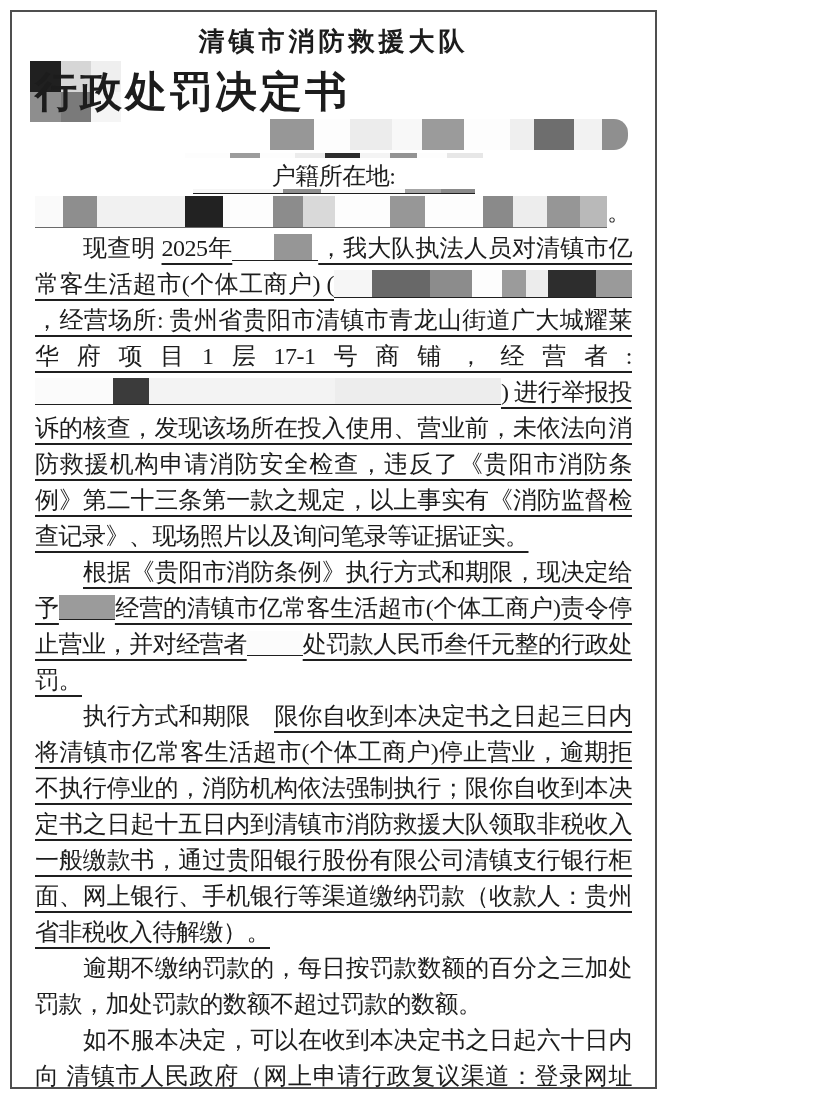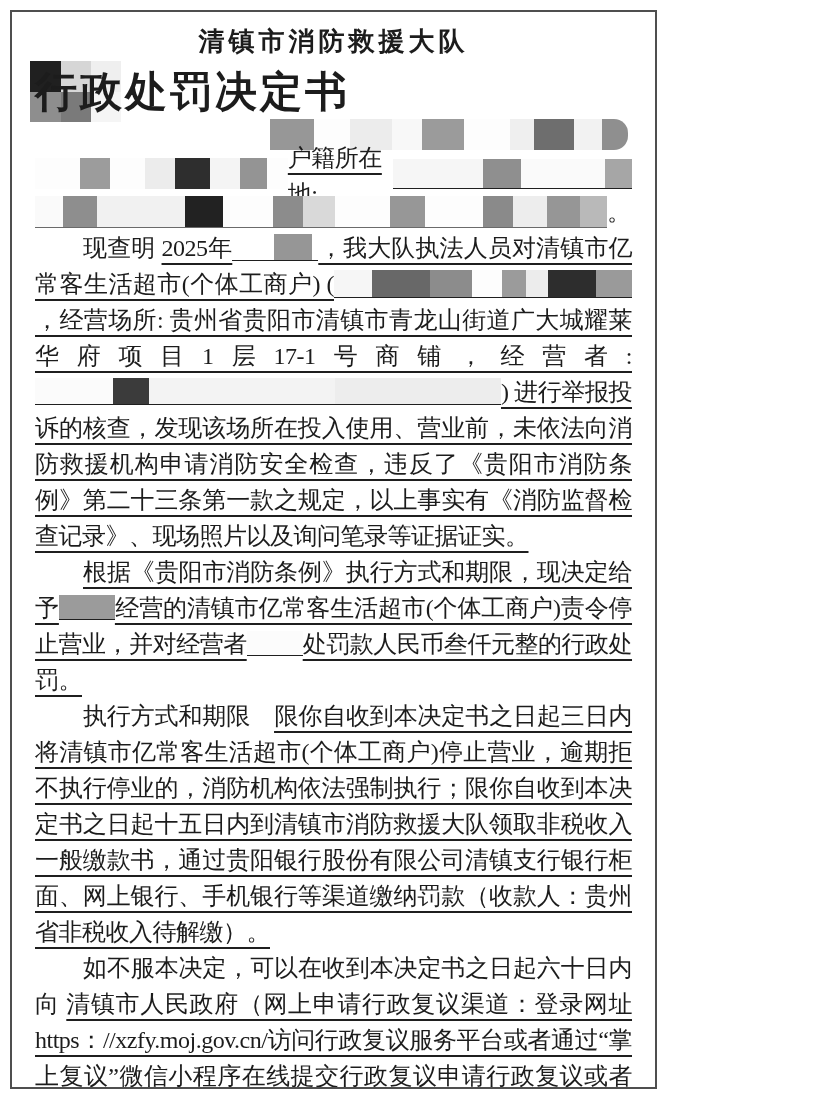--- a/index.html
+++ b/index.html
@@ -46,21 +46,21 @@
   .cline { font-size:24px; line-height:36px; letter-spacing:-0.5px; }
   .u {
     text-decoration:underline; text-decoration-thickness:1.5px;
     text-underline-offset:7px; text-decoration-color:#1f1f1f;
   }
   .rd { display:inline-block; vertical-align:middle; margin-top:-5px;
         border-bottom:1.5px solid #1f1f1f; }
   .rd-long { width:640px; height:24px;
     background:linear-gradient(90deg,#9e9e9e 0 38px,#4f4f4f 38px 74px,#c3c3c3 74px 420px,
       #b7b7b7 420px 470px,#c6c6c6 470px 640px); }
-  .hukou-line { display:flex; align-items:center; justify-content:center; height:36px; }
+  .hukou-line { display:flex; align-items:center; justify-content:center; height:36px;flex-direction:column; }
   .rd-hk-l { width:298px; height:31px; border-bottom:none;
     background:linear-gradient(90deg,#fdfdfd 0 45px,#9c9c9c 45px 75px,#fdfdfd 75px 110px,
       #ececec 110px 140px,#2e2e2e 140px 175px,#f4f4f4 175px 205px,#949494 205px 232px,
       #fdfdfd 232px 262px,#e7e7e7 262px 298px); }
   .rd-hk-r { width:282px; height:29px;
     background:linear-gradient(90deg,#f6f6f6 0 90px,#8f8f8f 90px 128px,#fafafa 128px 212px,
       #a6a6a6 212px 248px,#8a8a8a 248px 282px); }
   .rd-last { width:572px; height:31px; border-bottom:1px solid #6a6a6a;
     background:linear-gradient(90deg,#fafafa 0 28px,#8e8e8e 28px 62px,#f1f1f1 62px 150px,
       #222222 150px 188px,#fdfdfd 188px 238px,#8c8c8c 238px 268px,#d9d9d9 268px 300px,
@@ -116,18 +116,21 @@
     </div>
 
     <div class="para">
       <span class="u">根据《贵阳市消防条例》执行方式和期限，现决定给予</span><span class="rd rd-name"></span><span class="u">经营的清镇市亿常客生活超市(个体工商户)责令停止营业，并对经营者</span><span class="rd rd-blank"></span><span class="u">处罚款人民币叁仟元整的行政处罚。</span>
     </div>
 
     <div class="para">
       <span>执行方式和期限</span><span class="gap"></span><span class="u">限你自收到本决定书之日起三日内将清镇市亿常客生活超市(个体工商户)停止营业，逾期拒不执行停业的，消防机构依法强制执行；限你自收到本决定书之日起十五日内到清镇市消防救援大队领取非税收入一般缴款书，通过贵阳银行股份有限公司清镇支行银行柜面、网上银行、手机银行等渠道缴纳罚款（收款人：贵州省非税收入待解缴）。</span>
     </div>
 
+    <div class="para">
+      <span>逾期不缴纳罚款的，每日按罚款数额的百分之三加处罚款，加处罚款的数额不超过罚款的数额。</span>
+    </div>
 
     <div class="para">
       <span>如不服本决定，可以在收到本决定书之日起六十日内向 </span><span class="u">清镇市人民政府（网上申请行政复议渠道：登录网址https：//xzfy.moj.gov.cn/访问行政复议服务平台或者通过“掌上复议”微信小程序在线提交行政复议</span><span>申请行政复议或者在六个月内依法向 </span>
     </div>
   </div>
 </div>
 
 </body></html>

